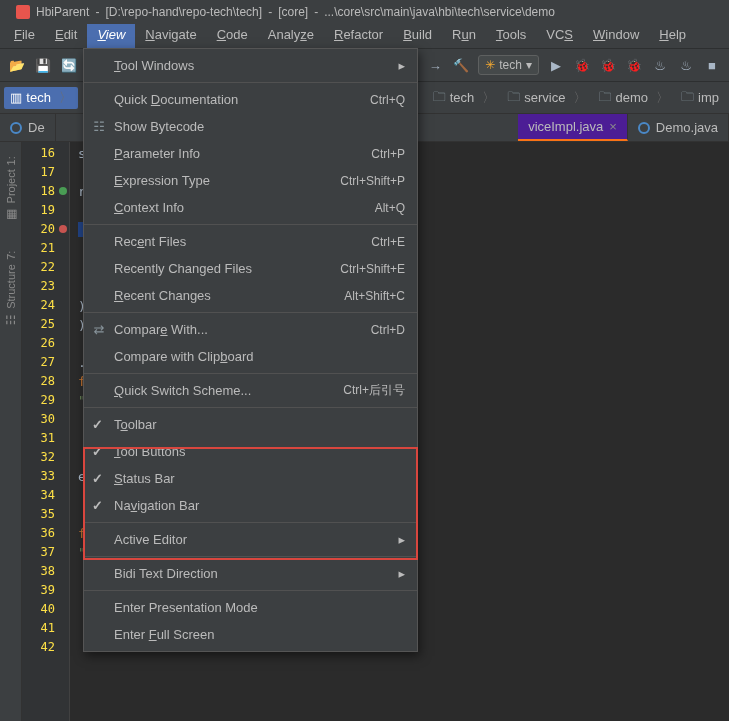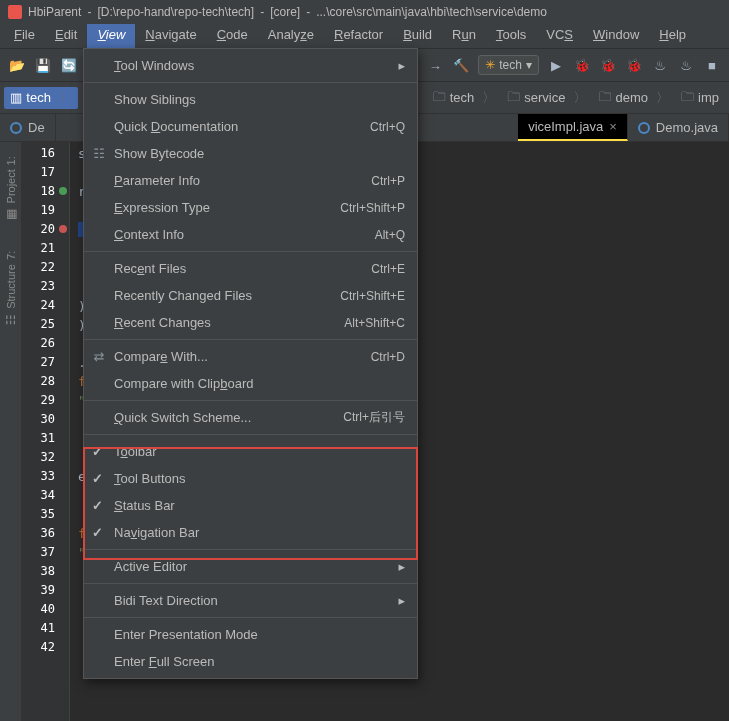--- a/index.html
+++ b/index.html
@@ -9,21 +9,21 @@
     background: #3c3f41;
     color: #bbbbbb;
     width: 729px;
     height: 721px;
     overflow: hidden;
     position: relative;
   }
   .title-bar {
     background: #3c3f41;
     color: #bbbbbb;
-    padding: 4px 8px;
+    padding: 4px 16px;
     font-size: 12px;
     display: flex;
     align-items: center;
     gap: 6px;
     height: 24px;
     white-space: nowrap;
     overflow: hidden;
   }
   .title-bar .app-icon {
     width: 14px; height: 14px;
@@ -120,22 +120,22 @@
     display: flex;
     align-items: center;
     gap: 6px;
     padding: 0 10px;
     font-size: 13px;
     color: #bbbbbb;
     border-right: 1px solid #323232;
     background: #3c3f41;
   }
   .tab.active {
-    background: #000000;
-    border-bottom: 2px solid #fde047;
+    background: #4c1d95;
+    border-bottom: 2px solid #f97316;
   }
   .tab .ring {
     width: 12px; height: 12px;
     border: 2px solid #4a88c7;
     border-radius: 50%;
     display: inline-block;
   }
   .tab .close { color: #8a8a8a; }
   .main {
     position: relative;
@@ -162,21 +162,21 @@
     align-items: center;
     gap: 4px;
   }
   .side-tool .vicon { transform: rotate(90deg); font-size: 12px; }
   .gutter {
     width: 48px;
     background: #313335;
     border-right: 1px solid #414141;
     font-family: "Consolas", monospace;
     font-size: 12px;
-    color: #ffffff;
+    color: #fde047;
     text-align: right;
     padding-top: 4px;
   }
   .gutter .ln {
     height: 19px;
     padding-right: 14px;
     position: relative;
   }
   .gutter .mark {
     position: absolute;
@@ -450,23 +450,20 @@
   </div>
 </div>
 
 <div class="dropdown">
   <div class="ditem">
     <span><span class="mn">T</span>ool Windows</span>
       <span class="sub">▸</span>
   </div>
   <div class="dsep"></div>
   <div class="ditem">
-    <span>Show Siblings</span>
-  </div>
-  <div class="ditem">
     <span>Quick <span class="mn">D</span>ocumentation</span>
       <span class="hk">Ctrl+Q</span>
   </div>
   <div class="ditem">
     <span class="icon-slot">☷</span>
     <span>Show Bytecode</span>
   </div>
   <div class="ditem">
     <span><span class="mn">P</span>arameter Info</span>
       <span class="hk">Ctrl+P</span>

